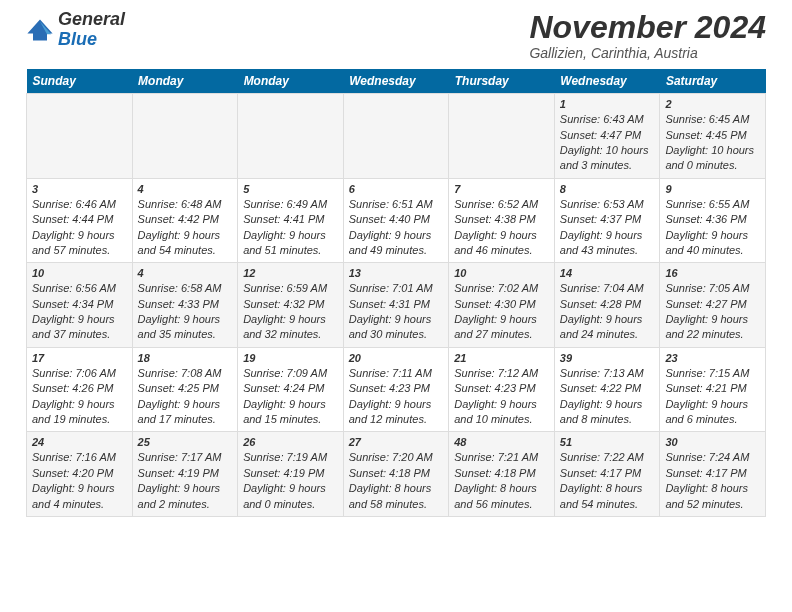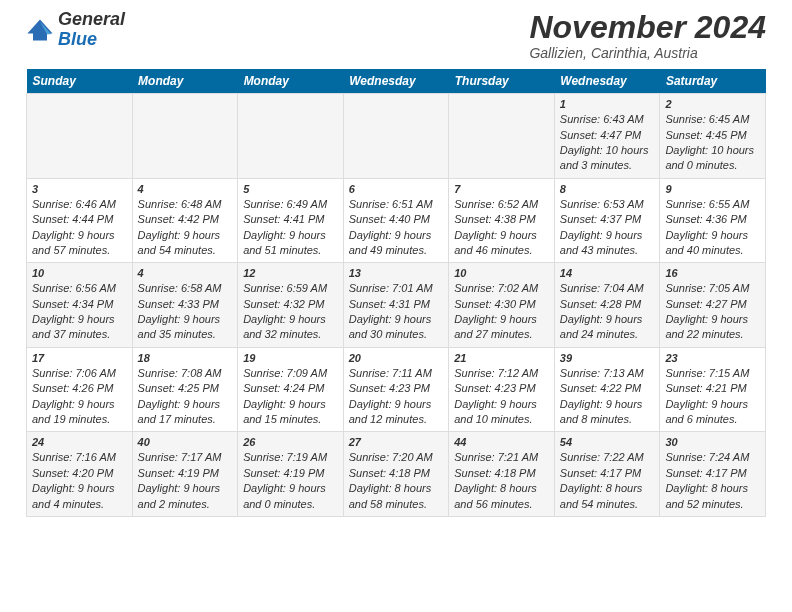--- a/index.html
+++ b/index.html
@@ -232,37 +232,37 @@
         <span class="day-num">23</span>
         <span class="day-info">Sunrise: 7:15 AM<br>Sunset: 4:21 PM<br>Daylight: 9 hours and 6 minutes.</span>
       </td>
         </tr>
         <tr>
           <td>
         <span class="day-num">24</span>
         <span class="day-info">Sunrise: 7:16 AM<br>Sunset: 4:20 PM<br>Daylight: 9 hours and 4 minutes.</span>
       </td>
           <td>
-        <span class="day-num">40</span>
+        <span class="day-num">25</span>
         <span class="day-info">Sunrise: 7:17 AM<br>Sunset: 4:19 PM<br>Daylight: 9 hours and 2 minutes.</span>
       </td>
           <td>
         <span class="day-num">26</span>
         <span class="day-info">Sunrise: 7:19 AM<br>Sunset: 4:19 PM<br>Daylight: 9 hours and 0 minutes.</span>
       </td>
           <td>
         <span class="day-num">27</span>
         <span class="day-info">Sunrise: 7:20 AM<br>Sunset: 4:18 PM<br>Daylight: 8 hours and 58 minutes.</span>
       </td>
           <td>
-        <span class="day-num">44</span>
+        <span class="day-num">48</span>
         <span class="day-info">Sunrise: 7:21 AM<br>Sunset: 4:18 PM<br>Daylight: 8 hours and 56 minutes.</span>
       </td>
           <td>
-        <span class="day-num">54</span>
+        <span class="day-num">51</span>
         <span class="day-info">Sunrise: 7:22 AM<br>Sunset: 4:17 PM<br>Daylight: 8 hours and 54 minutes.</span>
       </td>
           <td>
         <span class="day-num">30</span>
         <span class="day-info">Sunrise: 7:24 AM<br>Sunset: 4:17 PM<br>Daylight: 8 hours and 52 minutes.</span>
       </td>
         </tr>
       </tbody>
   </table>
 </div>

